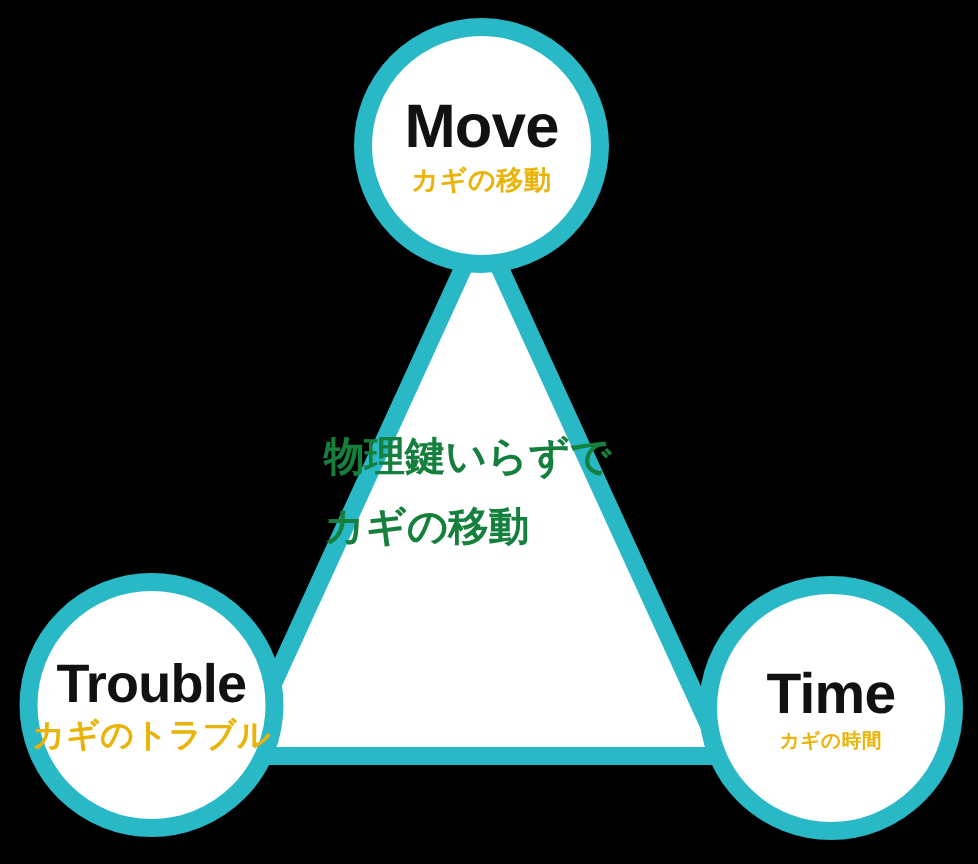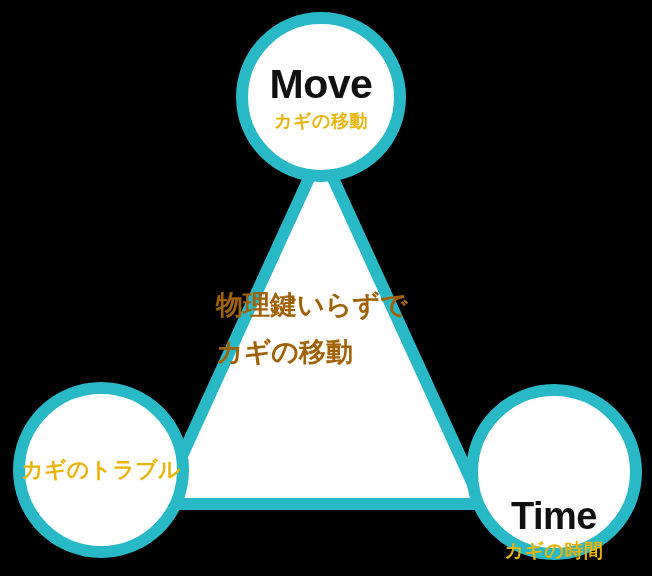--- a/index.html
+++ b/index.html
@@ -69,33 +69,32 @@
   }
   #node-trouble .title { font-size: 36px; margin-bottom: 6px; }
   #node-trouble .sub   { font-size: 22px; letter-spacing: 0.3px; }
 
   
   #node-time {
     left: 463px;
     top: 384px;
     width: 182px;
     height: 176px;
-    justify-content: flex-end;
   }
   #node-time .title { font-size: 38px; margin-bottom: 6px; }
-  #node-time .sub   { font-size: 19px; letter-spacing: 0.5px; }
+  #node-time .sub   { font-size: 13px; letter-spacing: 0.5px; }
 
   
   #center-copy {
     position: absolute;
     left: 216px;
     top: 281px;
     width: 230px;
     text-align: left;
-    color: #a16207;
+    color: #15803d;
     font-family: "DejaVu Sans", "Liberation Sans", sans-serif;
     font-weight: 700;
     font-size: 27px;
     line-height: 47px;
     letter-spacing: 0px;
   }
   #center-copy .line { display: block; white-space: nowrap; }
 </style>
 </head>
 <body>
@@ -115,20 +114,21 @@
 
     <circle cx="554" cy="472" r="82" fill="#FFFFFF" stroke="#29B8C6" stroke-width="12"></circle>
   </svg>
 
   <div class="node" id="node-move">
     <span class="title">Move</span>
     <span class="sub">カギの移動</span>
   </div>
 
   <div class="node" id="node-trouble">
+    <span class="title">Trouble</span>
     <span class="sub">カギのトラブル</span>
   </div>
 
   <div class="node" id="node-time">
     <span class="title">Time</span>
     <span class="sub">カギの時間</span>
   </div>
 
   <div id="center-copy">
     <span class="line">物理鍵いらずで</span>

